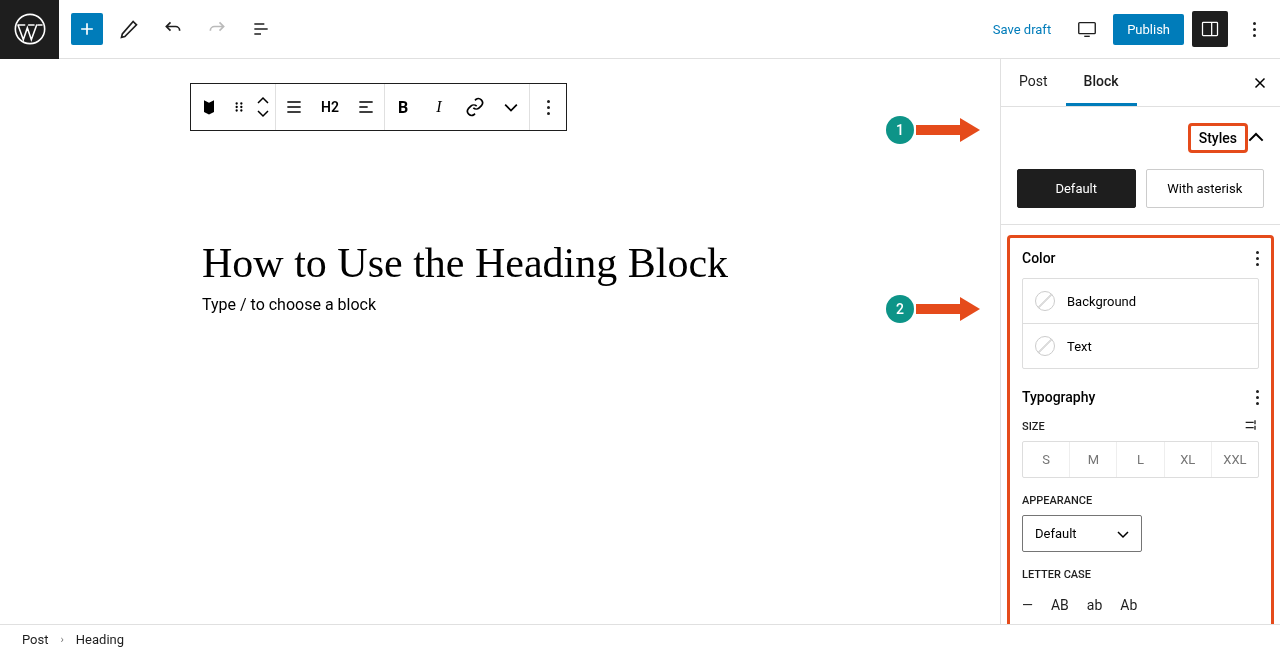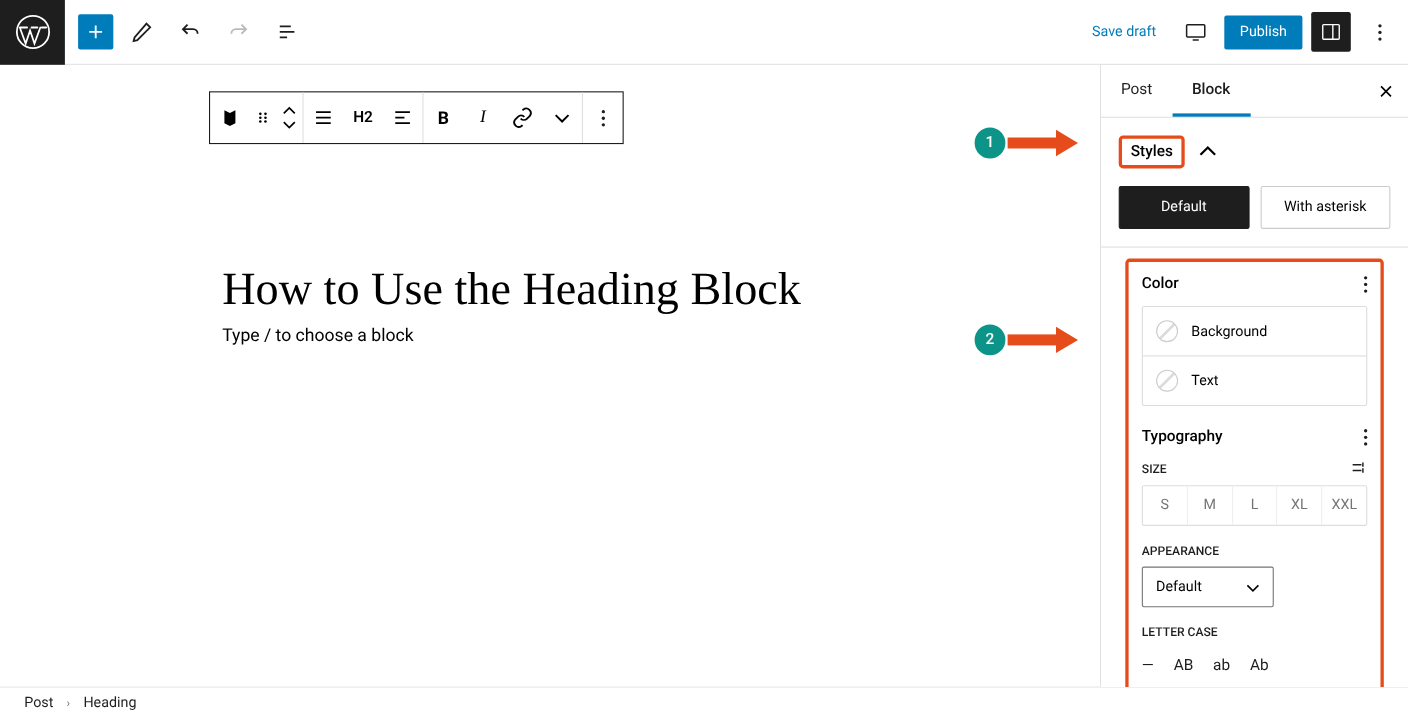--- a/index.html
+++ b/index.html
@@ -29,29 +29,29 @@
     .heading-text { font-family: Georgia, serif; font-size: 42px; font-weight: 400; color: #000; margin: 120px 0 0 190px; }
     .placeholder { color: #000000; font-size: 16px; margin: 8px 0 0 190px; }
     
     .sidebar { width: 280px; border-left: 1px solid #e0e0e0; background: #fff; overflow-y: auto; }
     .sidebar-tabs { display: flex; border-bottom: 1px solid #e0e0e0; position: relative; height: 48px; }
     .tab { padding: 14px 18px; font-size: 14px; cursor: pointer; color: #1e1e1e; }
     .tab.active { border-bottom: 3px solid #007cba; font-weight: 500; }
     .close-sidebar { position: absolute; right: 6px; top: 10px; width: 28px; height: 28px; display: flex; align-items: center; justify-content: center; cursor: pointer; }
     
     .panel { padding: 16px; border-bottom: 1px solid #e0e0e0; }
-    .panel-header { display: flex; justify-content: flex-start; align-items: center; cursor: pointer; gap: 13px; }
+    .panel-header { display: flex; justify-content: flex-end; align-items: center; cursor: pointer; }
     .panel-title { font-size: 14px; font-weight: 500; }
     .styles-border { border: 3px solid #e54b1b; border-radius: 4px; padding: 4px 8px; display: inline-block; }
     
     .style-options { display: flex; gap: 10px; margin-top: 16px; }
     .style-opt { flex: 1; padding: 11px 0; text-align: center; border: 1px solid #ccc; border-radius: 2px; font-size: 13px; cursor: pointer; }
     .style-opt.active { background: #1e1e1e; color: #fff; border-color: #1e1e1e; }
     
-    .panel-outlined { border: 3px solid #e54b1b; border-radius: 4px; margin: 10px 22px; padding: 12px; }
+    .panel-outlined { border: 3px solid #e54b1b; border-radius: 4px; margin: 10px 6px; padding: 12px; }
     .section { margin-bottom: 20px; }
     .section-header { display: flex; justify-content: space-between; align-items: center; margin-bottom: 12px; }
     .section-title { font-size: 14px; font-weight: 500; }
     .section-label { font-size: 11px; font-weight: 500; color: #1e1e1e; text-transform: uppercase; margin-bottom: 8px; display: flex; justify-content: space-between; align-items: flex-end; }
     
     .color-list { border: 1px solid #ddd; border-radius: 2px; }
     .color-row { display: flex; align-items: center; padding: 12px; border-bottom: 1px solid #ddd; cursor: pointer; gap: 12px; font-size: 13px; }
     .color-row:last-child { border-bottom: none; }
     .color-swatch { width: 20px; height: 20px; border: 1px solid #ccc; border-radius: 50%; background: linear-gradient(135deg, transparent 45%, #ddd 45%, #ddd 55%, transparent 55%); }
     

